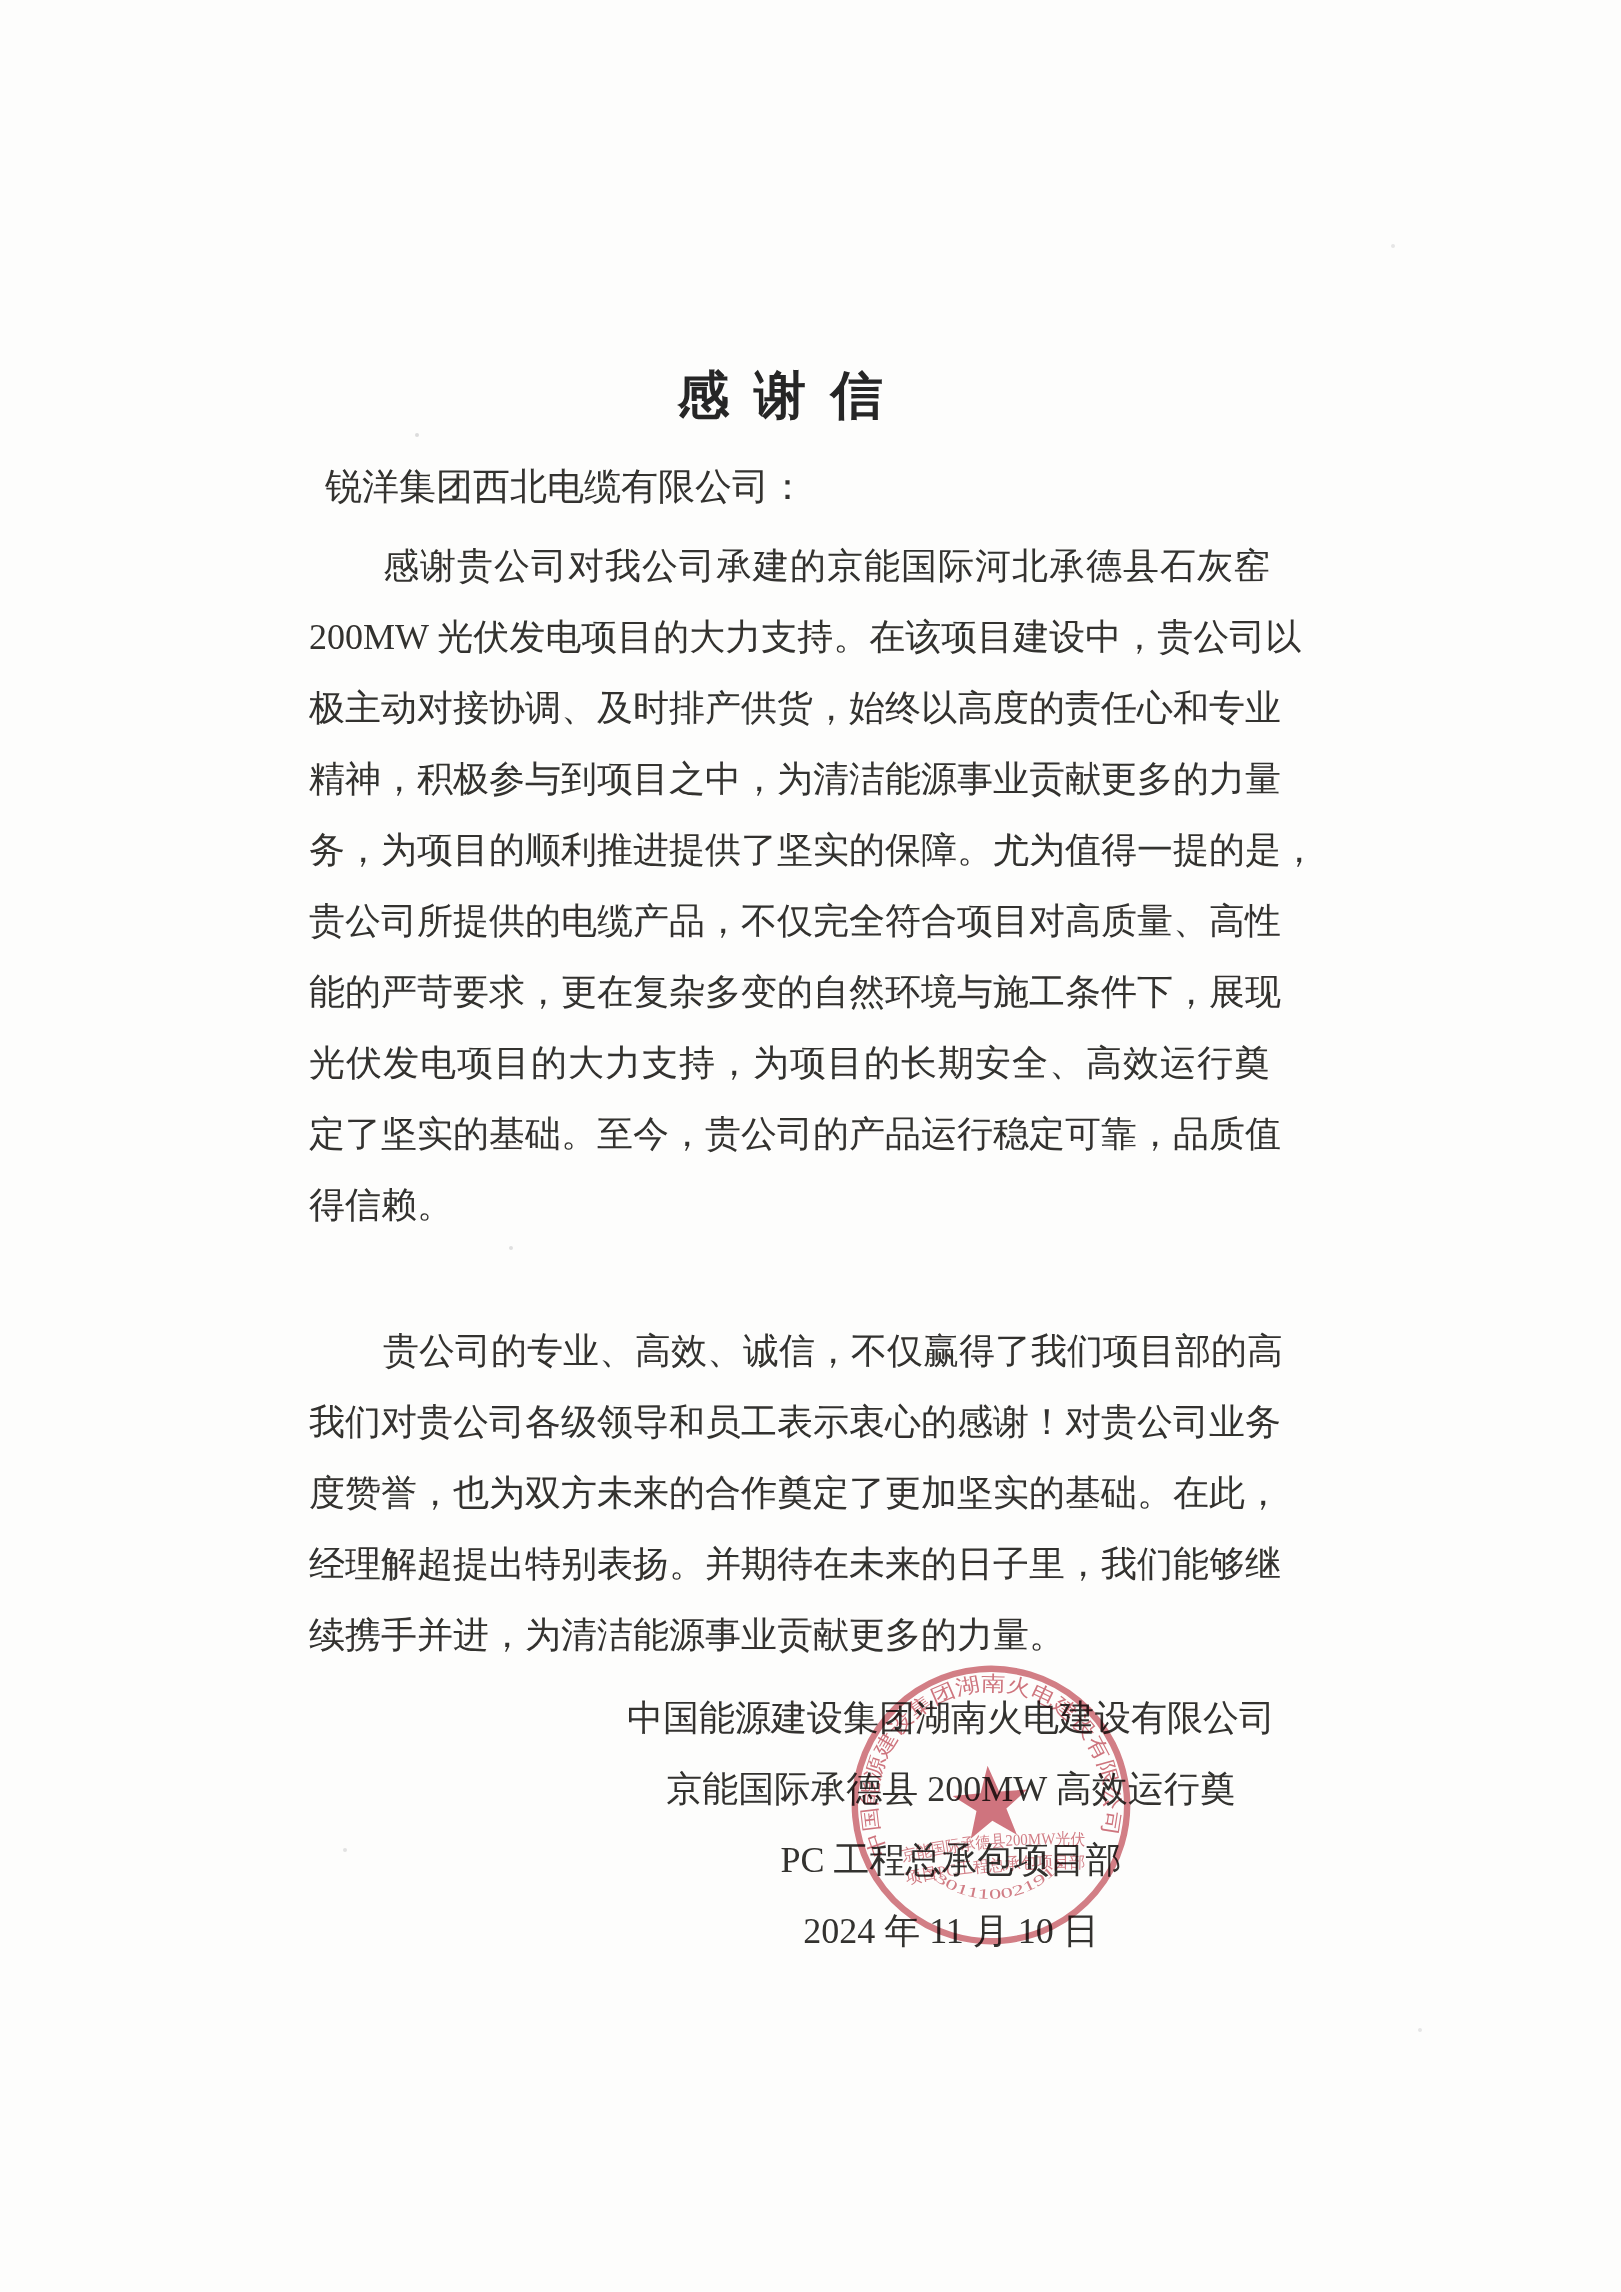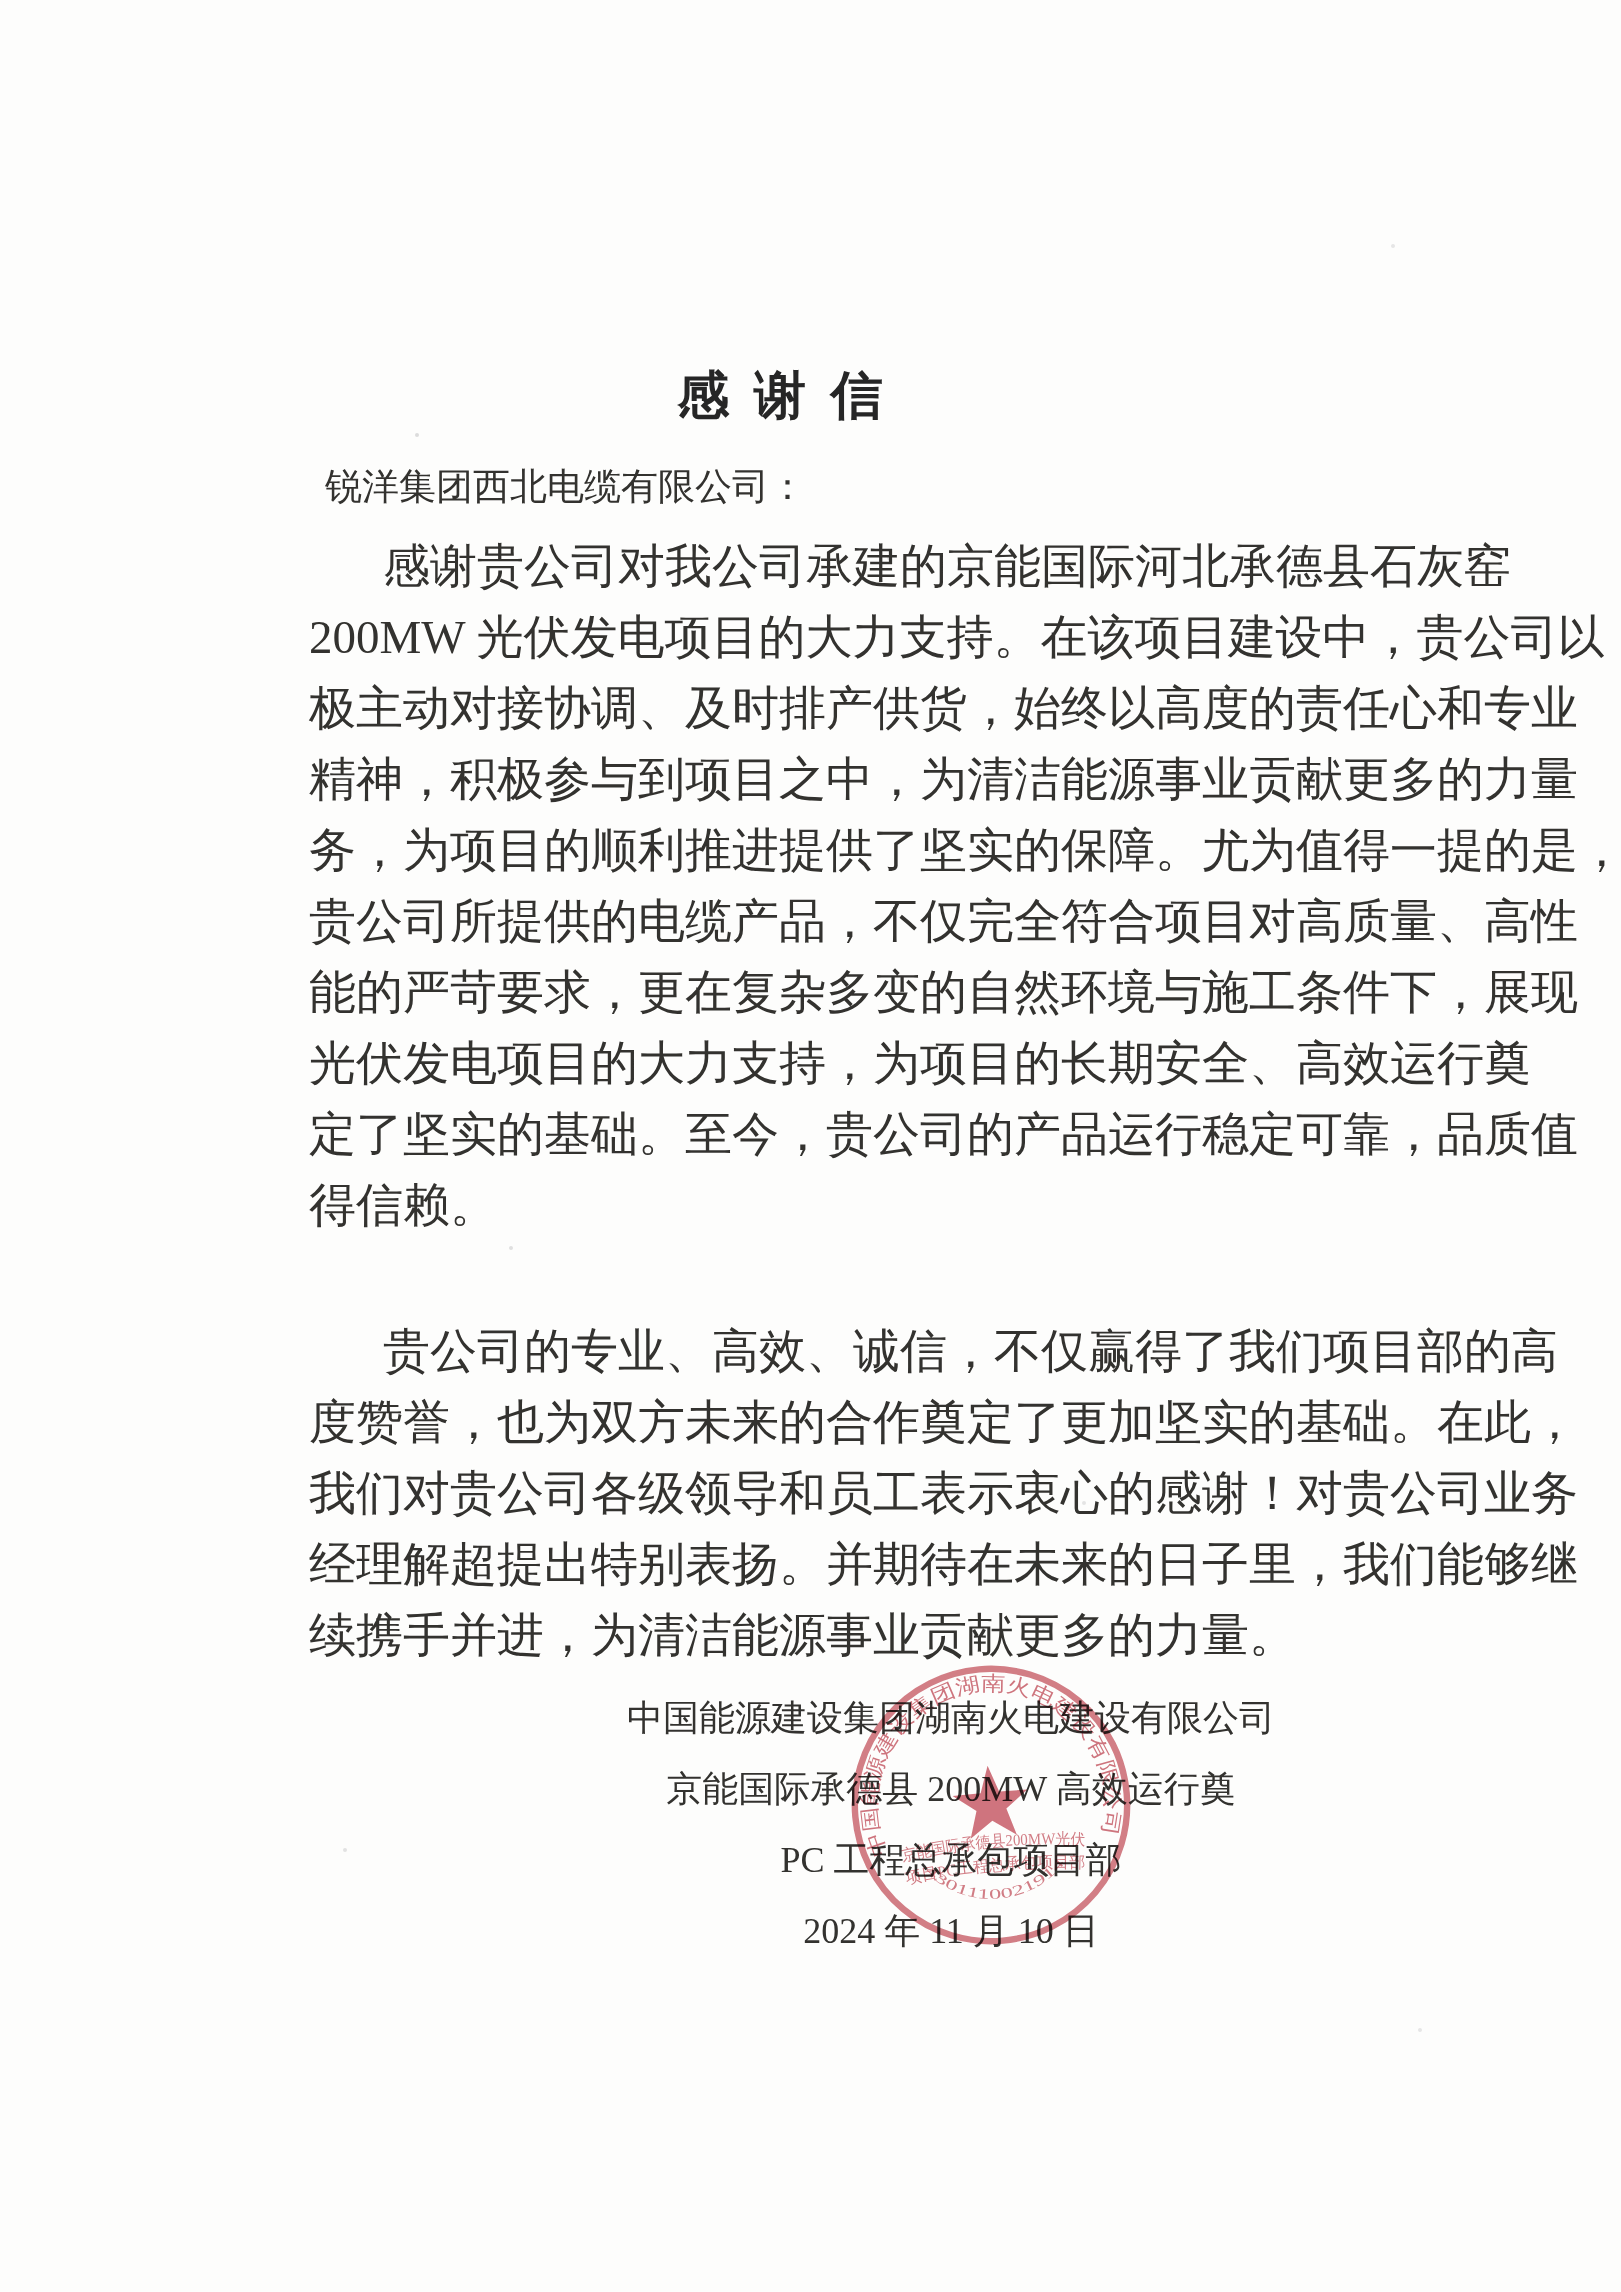--- a/index.html
+++ b/index.html
@@ -39,21 +39,21 @@
     top: 457px; left: 309px; width: 980px;
     font-size: 37px; line-height: 59px;
     color: #33322f;
     margin-left: 16px;
   }
   .body-block { position: absolute; left: 309px; width: 961px; }
   .para1 { top: 531px; }
   .para2 { top: 1316px; }
   .line {
     height: 71px; line-height: 71px;
-    font-size: 47px;
+    font-size: 36px;
     text-align: justify;
     text-align-last: justify;
     white-space: nowrap;
     color: #33322f;
   }
   .line.first { text-indent: 74px; }
   .line.last { text-align-last: left; }
   .signature-block {
     position: absolute;
     top: 1683px; left: 608px; width: 686px;
@@ -95,22 +95,22 @@
       <div class="line">务，为项目的顺利推进提供了坚实的保障。尤为值得一提的是，</div>
       <div class="line">贵公司所提供的电缆产品，不仅完全符合项目对高质量、高性</div>
       <div class="line">能的严苛要求，更在复杂多变的自然环境与施工条件下，展现</div>
       <div class="line">光伏发电项目的大力支持，为项目的长期安全、高效运行奠</div>
       <div class="line">定了坚实的基础。至今，贵公司的产品运行稳定可靠，品质值</div>
       <div class="line last">得信赖。</div>
     </div>
 
   <div class="body-block para2">
       <div class="line first">贵公司的专业、高效、诚信，不仅赢得了我们项目部的高</div>
+      <div class="line">我们对贵公司各级领导和员工表示衷心的感谢！对贵公司业务</div>
       <div class="line">度赞誉，也为双方未来的合作奠定了更加坚实的基础。在此，</div>
-      <div class="line">我们对贵公司各级领导和员工表示衷心的感谢！对贵公司业务</div>
       <div class="line">经理解超提出特别表扬。并期待在未来的日子里，我们能够继</div>
       <div class="line last">续携手并进，为清洁能源事业贡献更多的力量。</div>
     </div>
 
   <div class="signature-block">
     <div class="sig-line">中国能源建设集团湖南火电建设有限公司</div>
     <div class="sig-line">京能国际承德县 200MW 高效运行奠</div>
     <div class="sig-line">PC 工程总承包项目部</div>
     <div class="sig-line">2024 年 11 月 10 日</div>
   </div>

